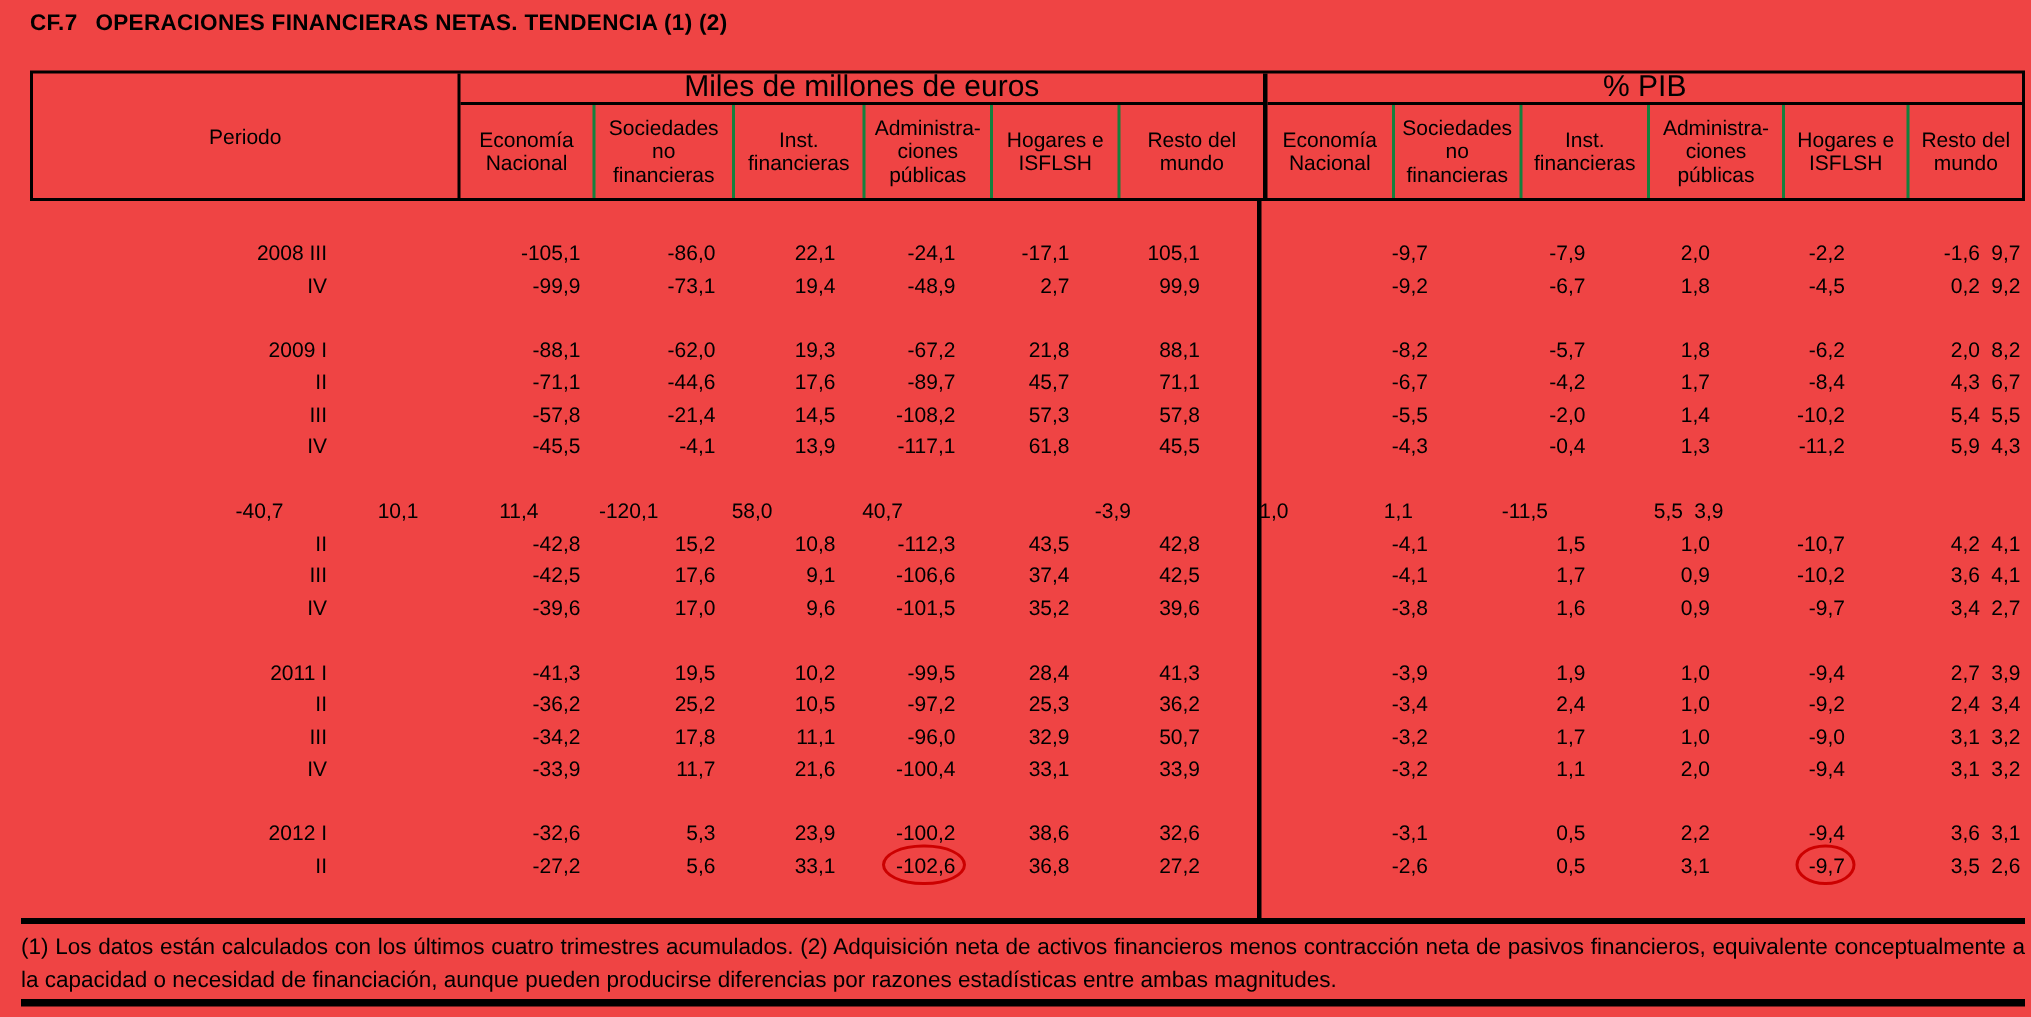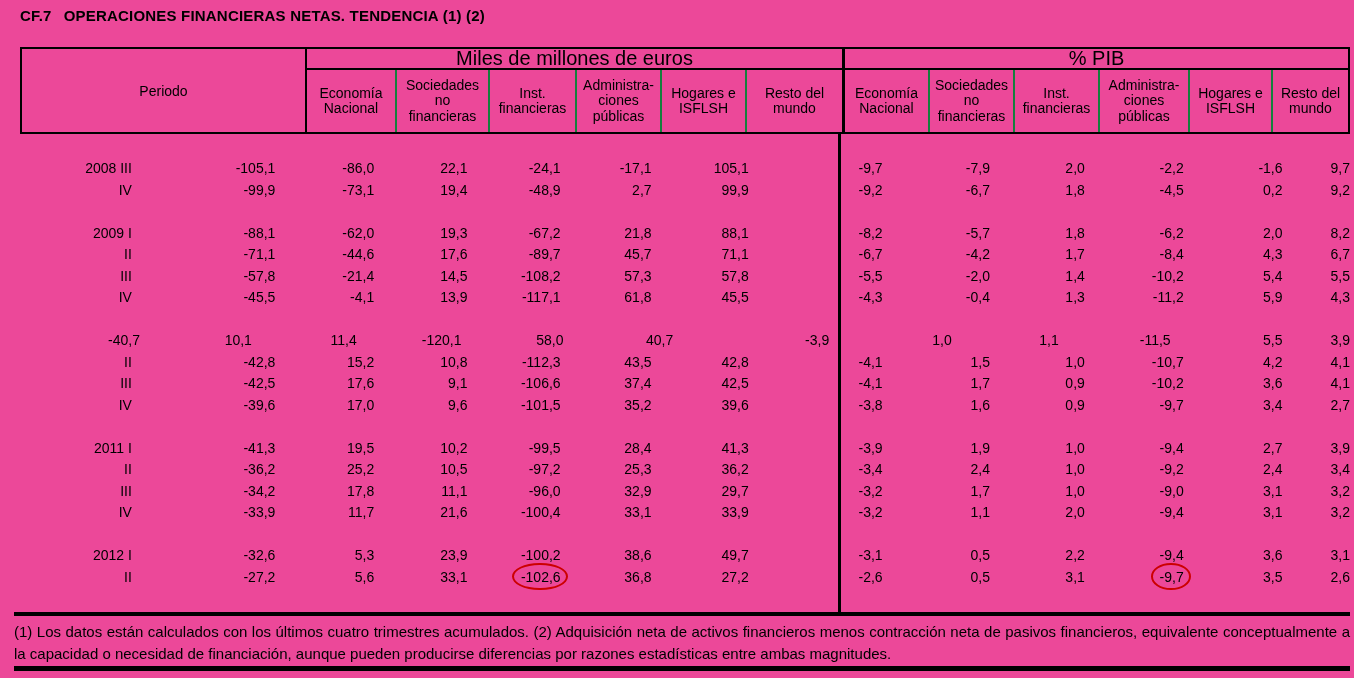--- a/index.html
+++ b/index.html
@@ -1,20 +1,20 @@
 <!DOCTYPE html>
 <html><head>
 <meta charset="utf-8">
 <style>
   * { margin:0; padding:0; box-sizing:border-box; }
   html,body { background:#ffffff; }
   .page {
     position:relative;
     width:1354px; height:678px;
-    background:#ec4899;
+    background:#ef4444;
     color:#000;
     font-family:"Liberation Sans", sans-serif;
     overflow:hidden;
   }
   
   .title {
     position:absolute; left:20px; top:7px;
     font-size:15px; font-weight:bold; letter-spacing:0.2px;
     white-space:nowrap;
   }
@@ -63,21 +63,21 @@
   .tbody {
     position:absolute; left:20px; top:134px;
     width:1330px; height:478px;
     padding-top:24px;
     font-size:14px;
   }
   .vdivider {
     position:absolute; left:818px; top:0; bottom:0;
     width:3px; background:#000;
   }
-  .row { display:flex; height:21.5px; line-height:21.5px;gap:48px; }
+  .row { display:flex; height:21.5px; line-height:21.5px; }
   .row-gap { height:21.5px; }
   .cell { text-align:right; white-space:nowrap; }
   .period-cell { width:198px; }
   .c-0{width:169px;} .c-1{width:90px;} .c-2{width:80px;}
   .c-3{width:80px;}  .c-4{width:76px;} .c-5{width:87px;}
   .c-6{width:152px;} .c-7{width:105px;} .c-8{width:83px;}
   .c-9{width:90px;}  .c-10{width:90px;} .c-11{width:27px;}
   
   .circled { position:relative; display:inline-block; }
   .circled::after {
@@ -331,21 +331,21 @@
         <div class="cell c-10">2,4</div>
         <div class="cell c-11">3,4</div>
       </div>
       <div class="row">
         <div class="cell period-cell">III</div>
         <div class="cell c-0">-34,2</div>
         <div class="cell c-1">17,8</div>
         <div class="cell c-2">11,1</div>
         <div class="cell c-3">-96,0</div>
         <div class="cell c-4">32,9</div>
-        <div class="cell c-5">29,7</div>
+        <div class="cell c-5">50,7</div>
         <div class="cell c-6">-3,2</div>
         <div class="cell c-7">1,7</div>
         <div class="cell c-8">1,0</div>
         <div class="cell c-9">-9,0</div>
         <div class="cell c-10">3,1</div>
         <div class="cell c-11">3,2</div>
       </div>
       <div class="row">
         <div class="cell period-cell">IV</div>
         <div class="cell c-0">-33,9</div>
@@ -362,21 +362,21 @@
         <div class="cell c-11">3,2</div>
       </div>
       <div class="row-gap"></div>
       <div class="row">
         <div class="cell period-cell">2012 I</div>
         <div class="cell c-0">-32,6</div>
         <div class="cell c-1">5,3</div>
         <div class="cell c-2">23,9</div>
         <div class="cell c-3">-100,2</div>
         <div class="cell c-4">38,6</div>
-        <div class="cell c-5">49,7</div>
+        <div class="cell c-5">32,6</div>
         <div class="cell c-6">-3,1</div>
         <div class="cell c-7">0,5</div>
         <div class="cell c-8">2,2</div>
         <div class="cell c-9">-9,4</div>
         <div class="cell c-10">3,6</div>
         <div class="cell c-11">3,1</div>
       </div>
       <div class="row">
         <div class="cell period-cell">II</div>
         <div class="cell c-0">-27,2</div>

